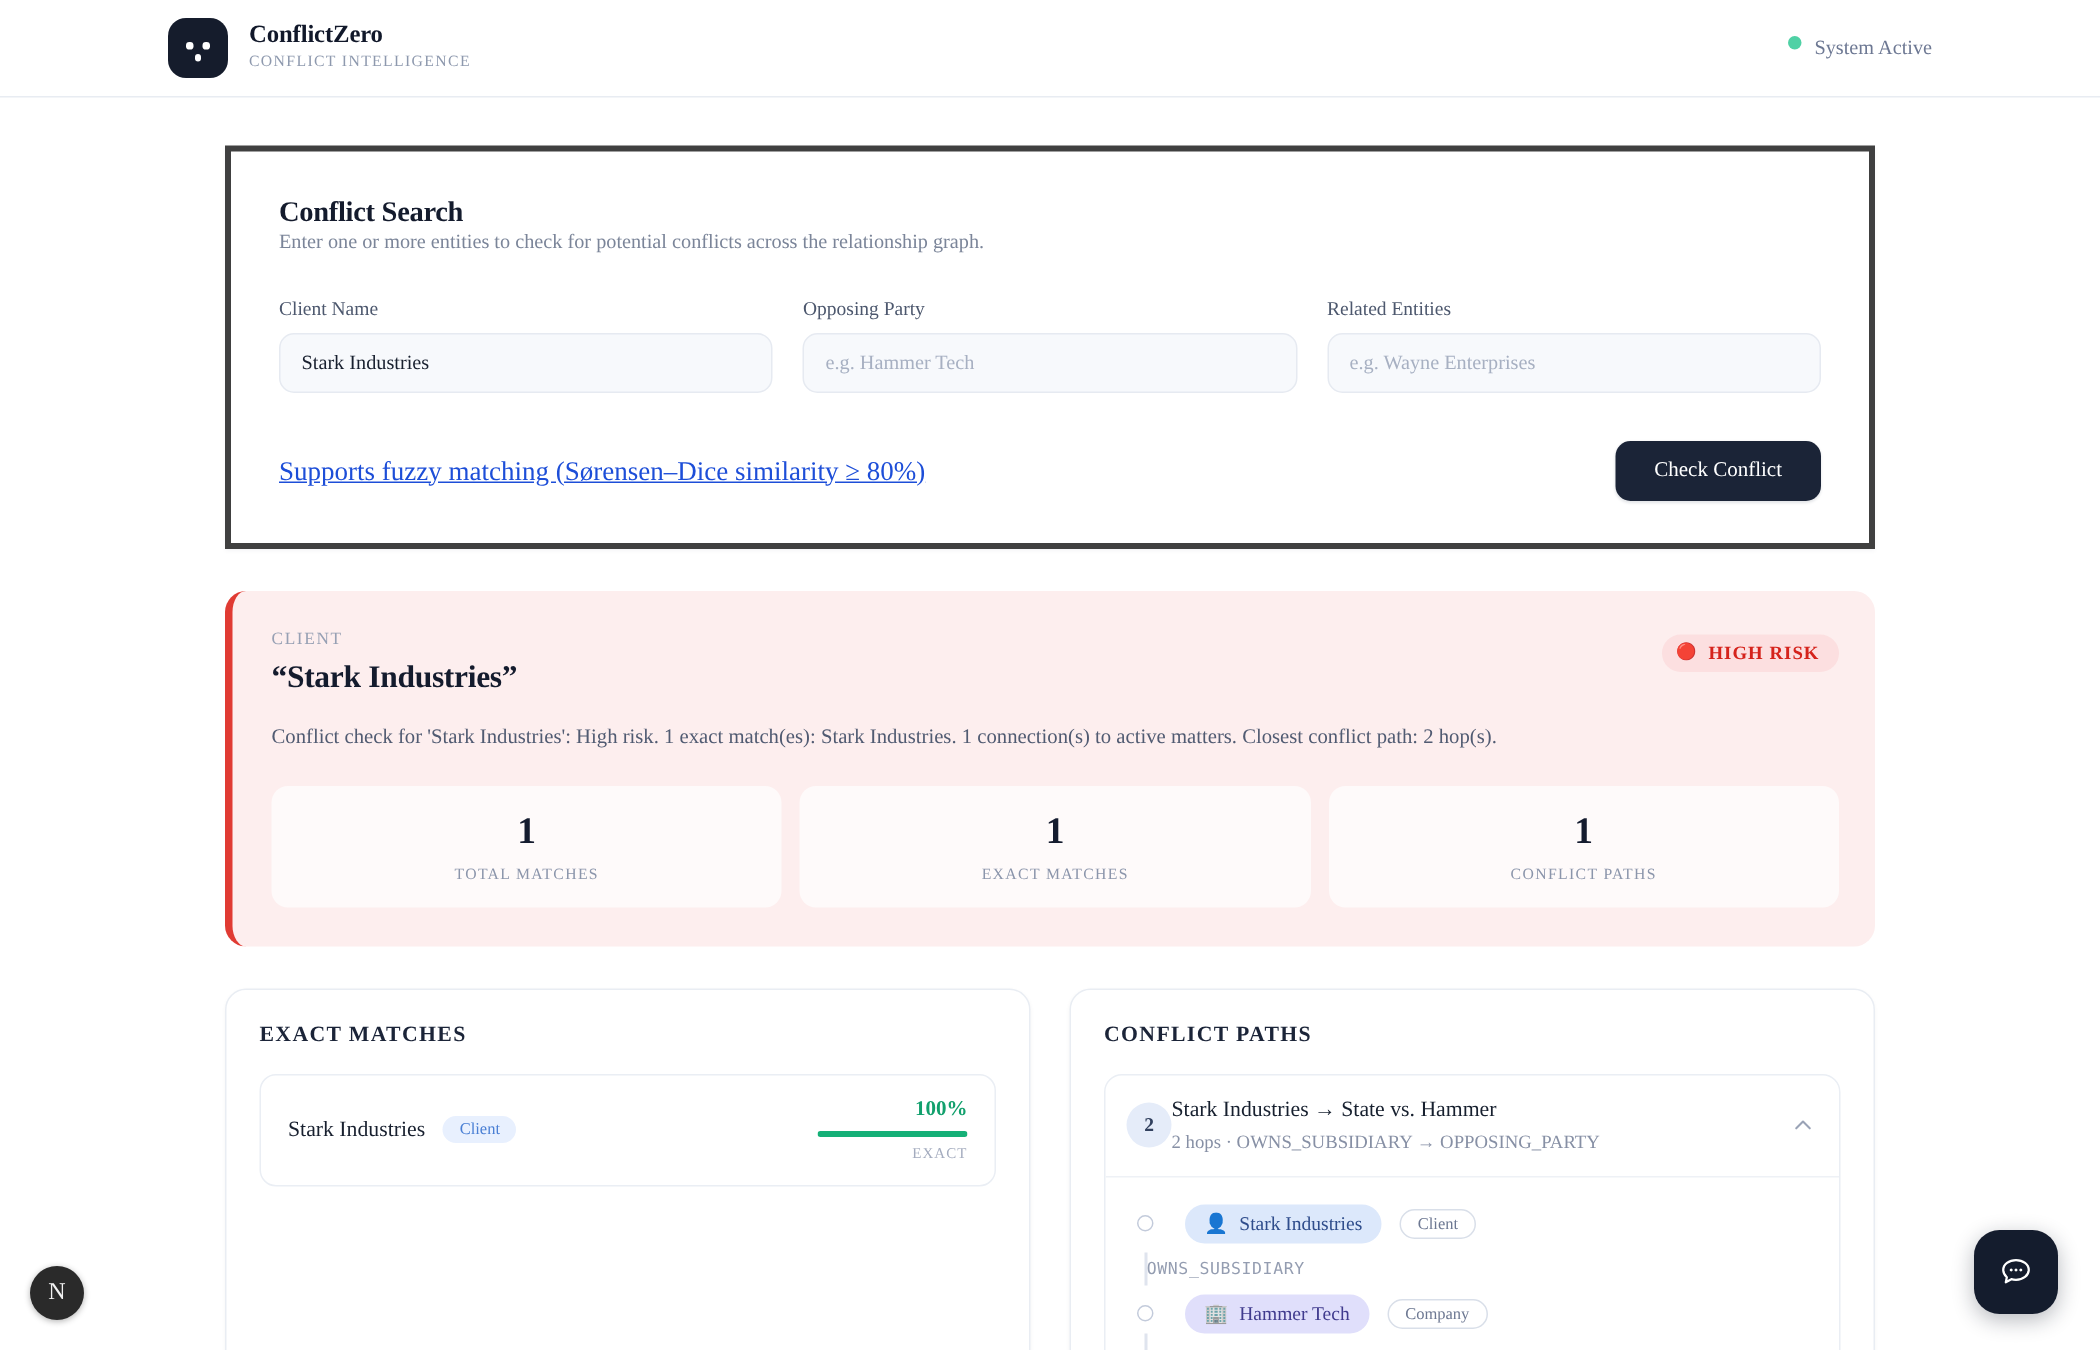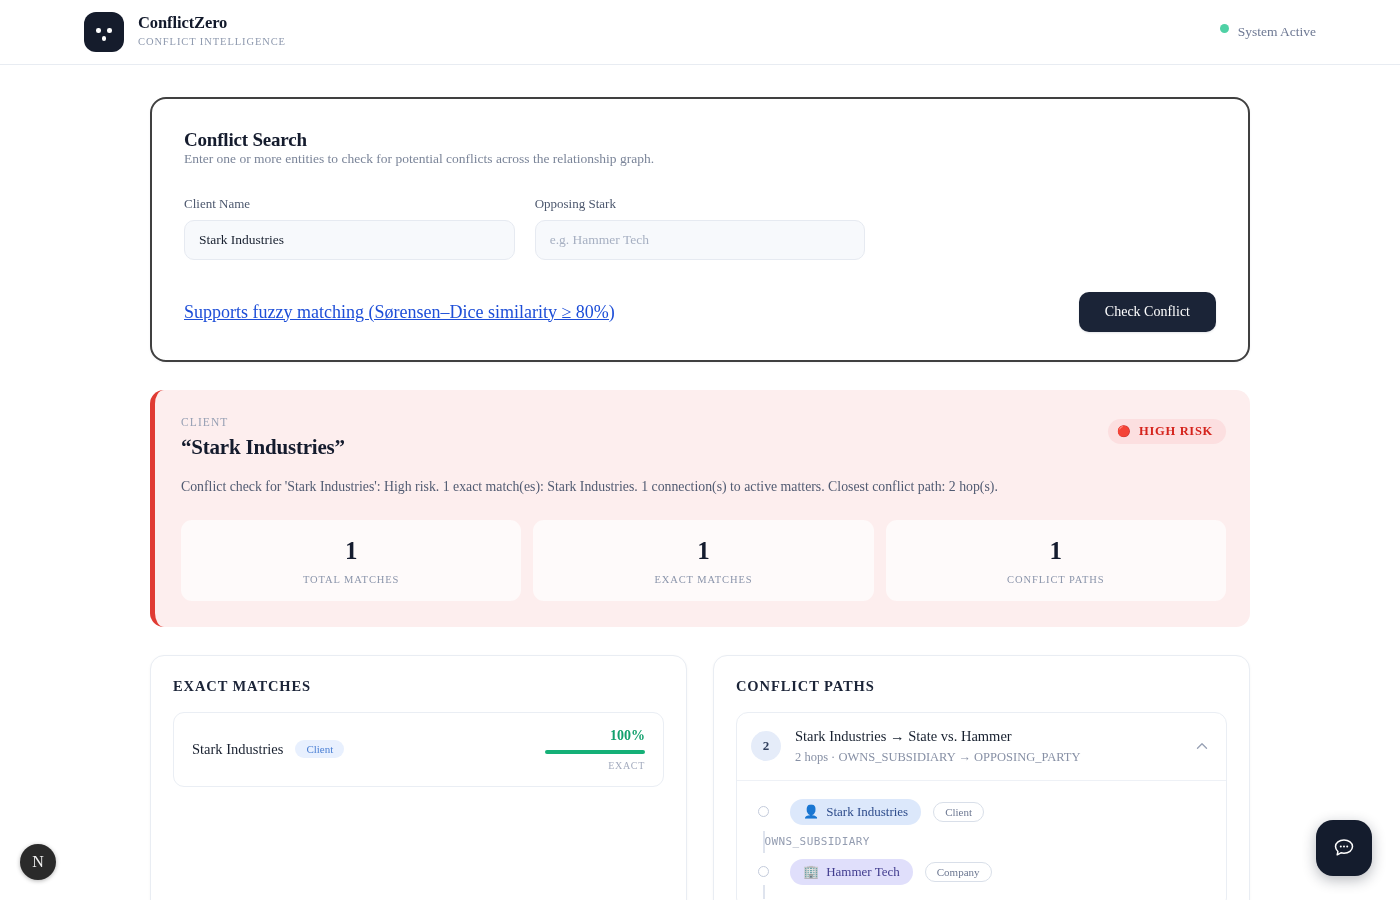--- a/index.html
+++ b/index.html
@@ -9,21 +9,21 @@
     font-family: "Liberation Serif", "DejaVu Serif", serif;
     overflow: hidden;
   }
   body { position: relative; }
 
   
   .header {
     height: 65px;
     border-bottom: 1px solid #e8ecf2;
     display: flex; align-items: center;
-    padding: 0 84px;
+    padding: 0 112px;
     background: #fff;
     position: relative;
   }
   .brand { display: flex; align-items: center; gap: 14px; }
   .logo-badge {
     width: 40px; height: 40px; border-radius: 12px;
     background: #151c2c;
     position: relative; flex: none;
   }
   .logo-badge i {
@@ -49,22 +49,22 @@
     width: 9px; height: 9px; border-radius: 50%; background: #4fd1a5;
   }
   .status-label { font-size: 13.5px; color: #6d7893; }
 
   
   .page { padding: 32px 150px 0 150px; }
 
   
   .search-card {
     background: #fff;
-    border: 2px solid #404040;
-    border-radius: 16px;
+    border: 4px solid #404040;
+    border-radius: 0;
     padding: 30px 32px 28px 32px;
     box-shadow: 0 1px 3px rgba(20,30,60,0.045);
   }
   .search-title {
     font-size: 19px; font-weight: bold; color: #141b2d; letter-spacing: -0.2px;
   }
   .search-desc {
     font-size: 13.5px; color: #7b8599; 
   }
   .fields {
@@ -202,21 +202,21 @@
     display: flex; align-items: center;
     padding: 15px 16px 15px 14px;
   }
   .hop-badge {
     width: 30px; height: 30px; border-radius: 50%;
     background: #e5ecf9; color: #31405e;
     font-size: 13px; font-weight: bold;
     display: flex; align-items: center; justify-content: center;
     flex: none;
   }
-  .path-head-text { margin-left: 14px; }
+  .path-head-text { margin-left: 0; }
   .path-title { font-size: 14.5px; color: #17202f; }
   .path-meta { font-size: 12.5px; color: #8790a5; margin-top: 5px; }
   .chev {
     margin-left: auto; width: 16px; height: 16px; color: #9aa3b6;
   }
   .path-body {
     border-top: 1px solid #eef1f6;
     padding: 18px 16px 10px 16px;
   }
   .node-row { display: flex; align-items: center; }
@@ -300,22 +300,26 @@
   <div class="search-card">
     <div class="search-title">Conflict Search</div>
     <div class="search-desc">Enter one or more entities to check for potential conflicts across the relationship graph.</div>
 
     <div class="fields">
       <div>
         <label class="field-label">Client Name</label>
         <input class="field-input" value="Stark Industries" style="">
       </div>
       <div>
-        <label class="field-label">Opposing Stark</label>
+        <label class="field-label">Opposing Party</label>
         <input class="field-input" placeholder="e.g. Hammer Tech" style="">
+      </div>
+      <div>
+        <label class="field-label">Related Entities</label>
+        <input class="field-input" placeholder="e.g. Wayne Enterprises" style="">
       </div>
     </div>
 
     <div class="search-footer">
       <div class="fuzzy-note">Supports fuzzy matching (Sørensen–Dice similarity ≥ 80%)</div>
       <button class="check-btn">Check Conflict</button>
     </div>
   </div>
 
   <div class="risk-card">

